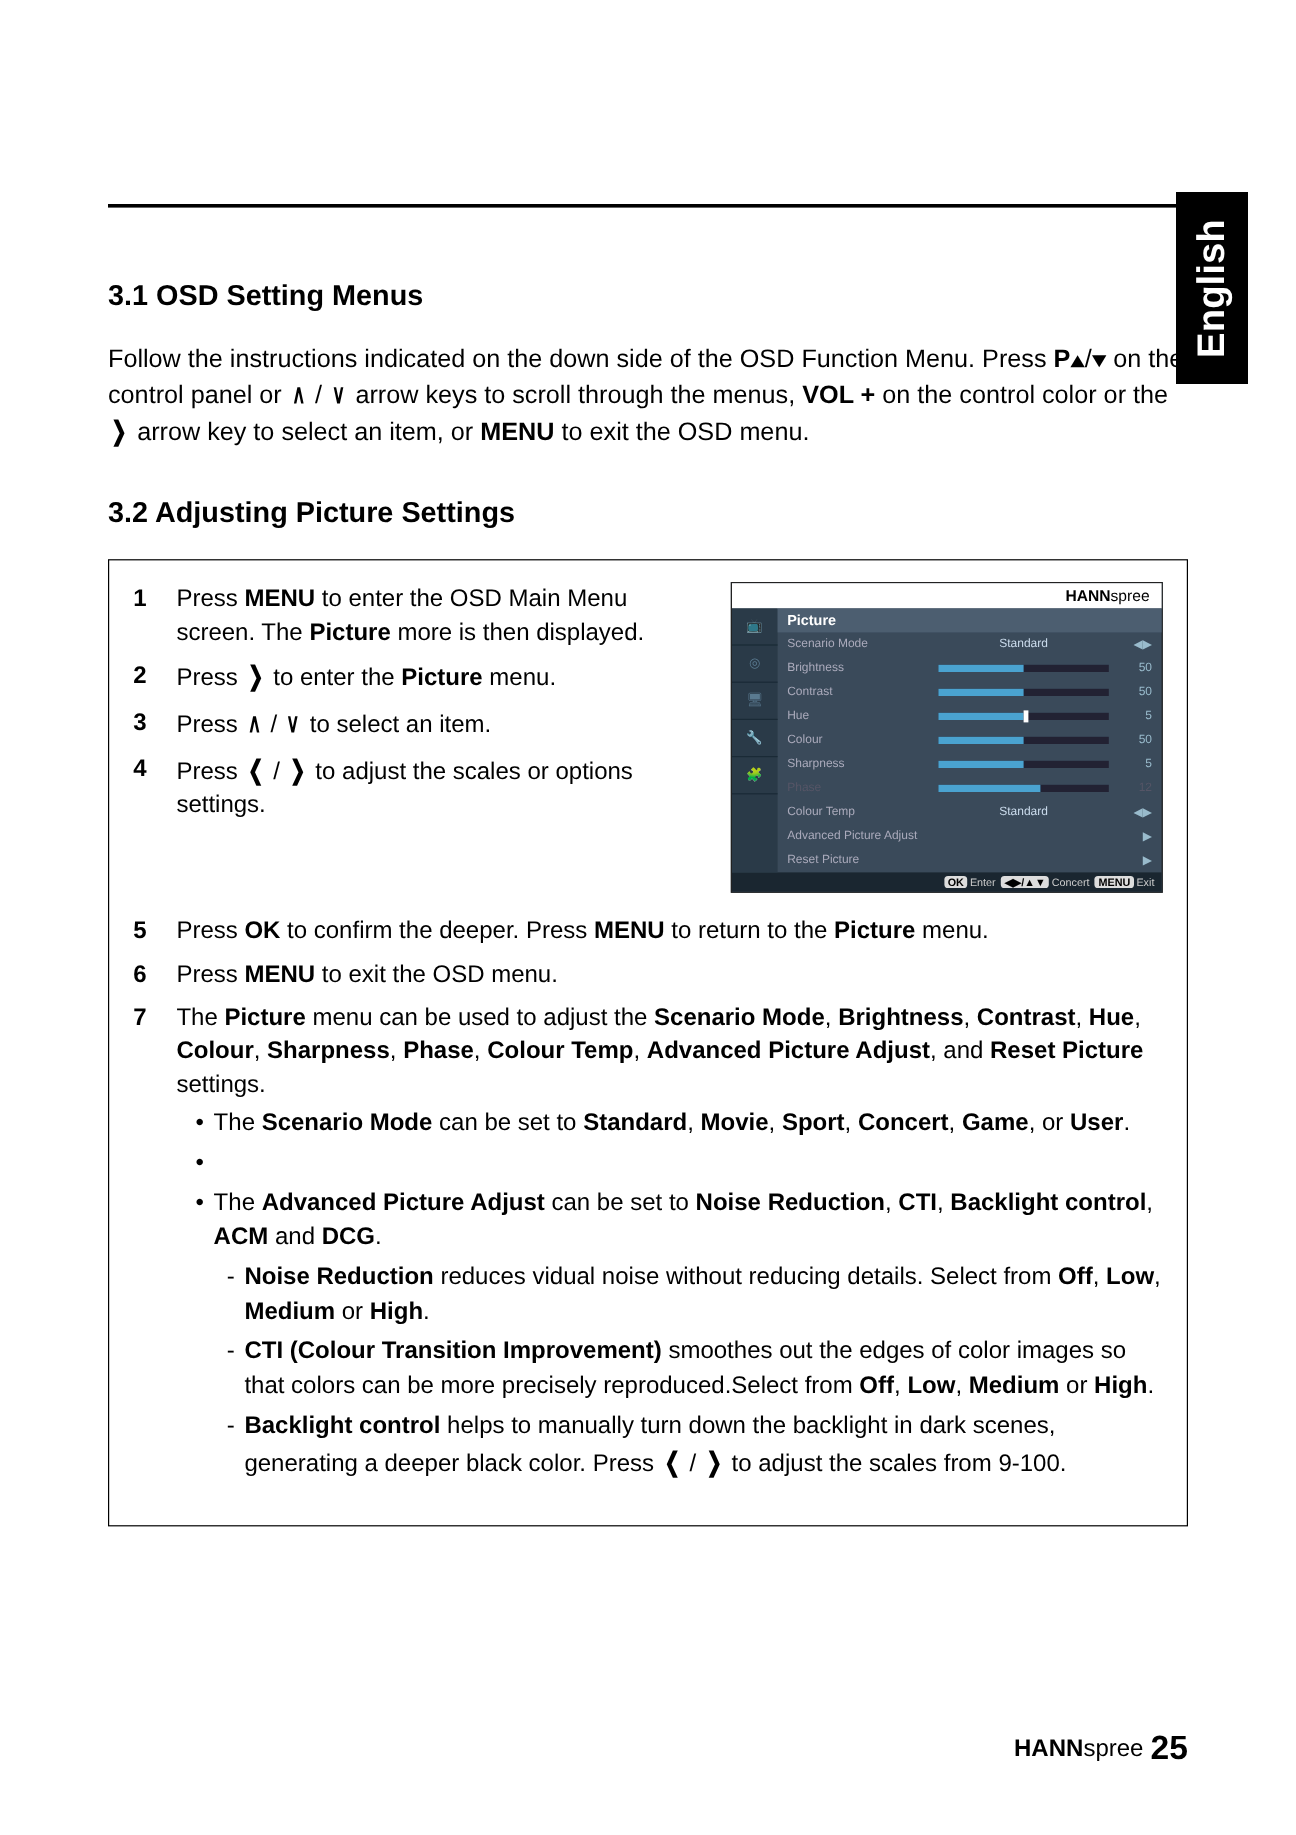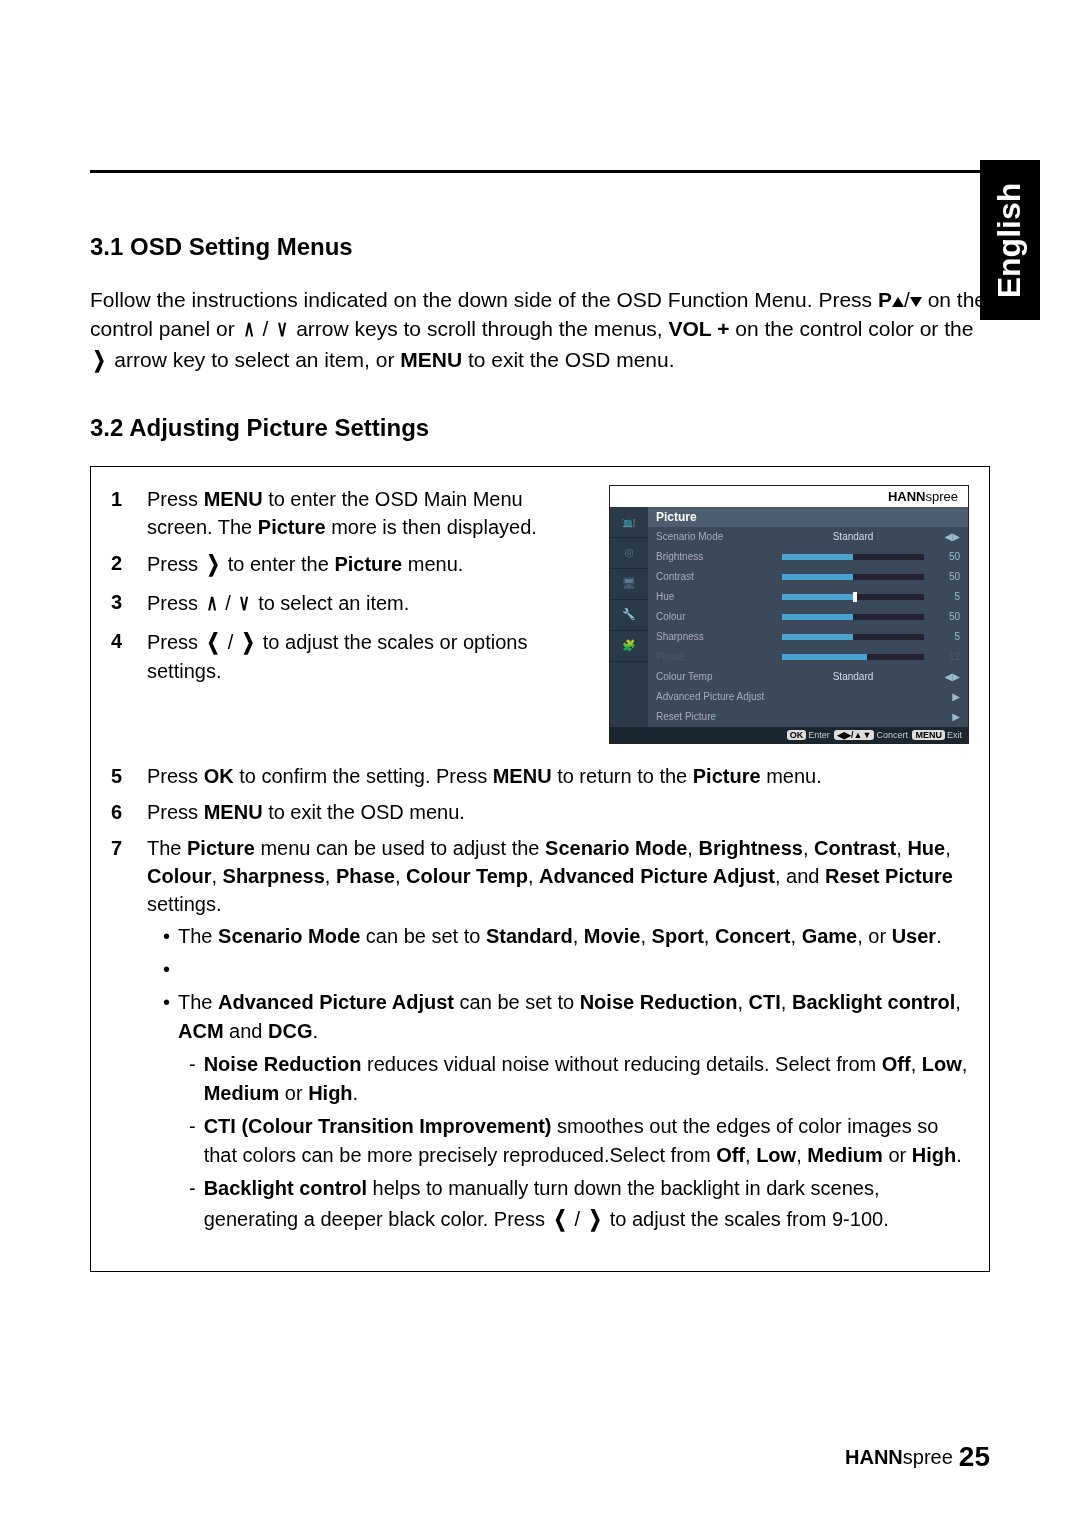--- a/index.html
+++ b/index.html
@@ -271,21 +271,21 @@
           <span class="pill">MENU</span><span>Exit</span>
         </div>
       </div>
     </div>
 
     <div style="height:18px"></div>
 
     <div class="step">
       <div class="num">5</div>
       <div class="txt">
-        <span>Press </span><b>OK</b><span> to confirm the setting. Press </span><b>MENU</b><span> to return to the </span><b>Picture</b><span> menu.</span>
+        <span>Press </span><b>OK</b><span> to confirm the deeper. Press </span><b>MENU</b><span> to return to the </span><b>Picture</b><span> menu.</span>
       </div>
     </div>
     <div class="step">
       <div class="num">6</div>
       <div class="txt">
         <span>Press </span><b>MENU</b><span> to exit the OSD menu.</span>
       </div>
     </div>
     <div class="step">
       <div class="num">7</div>

